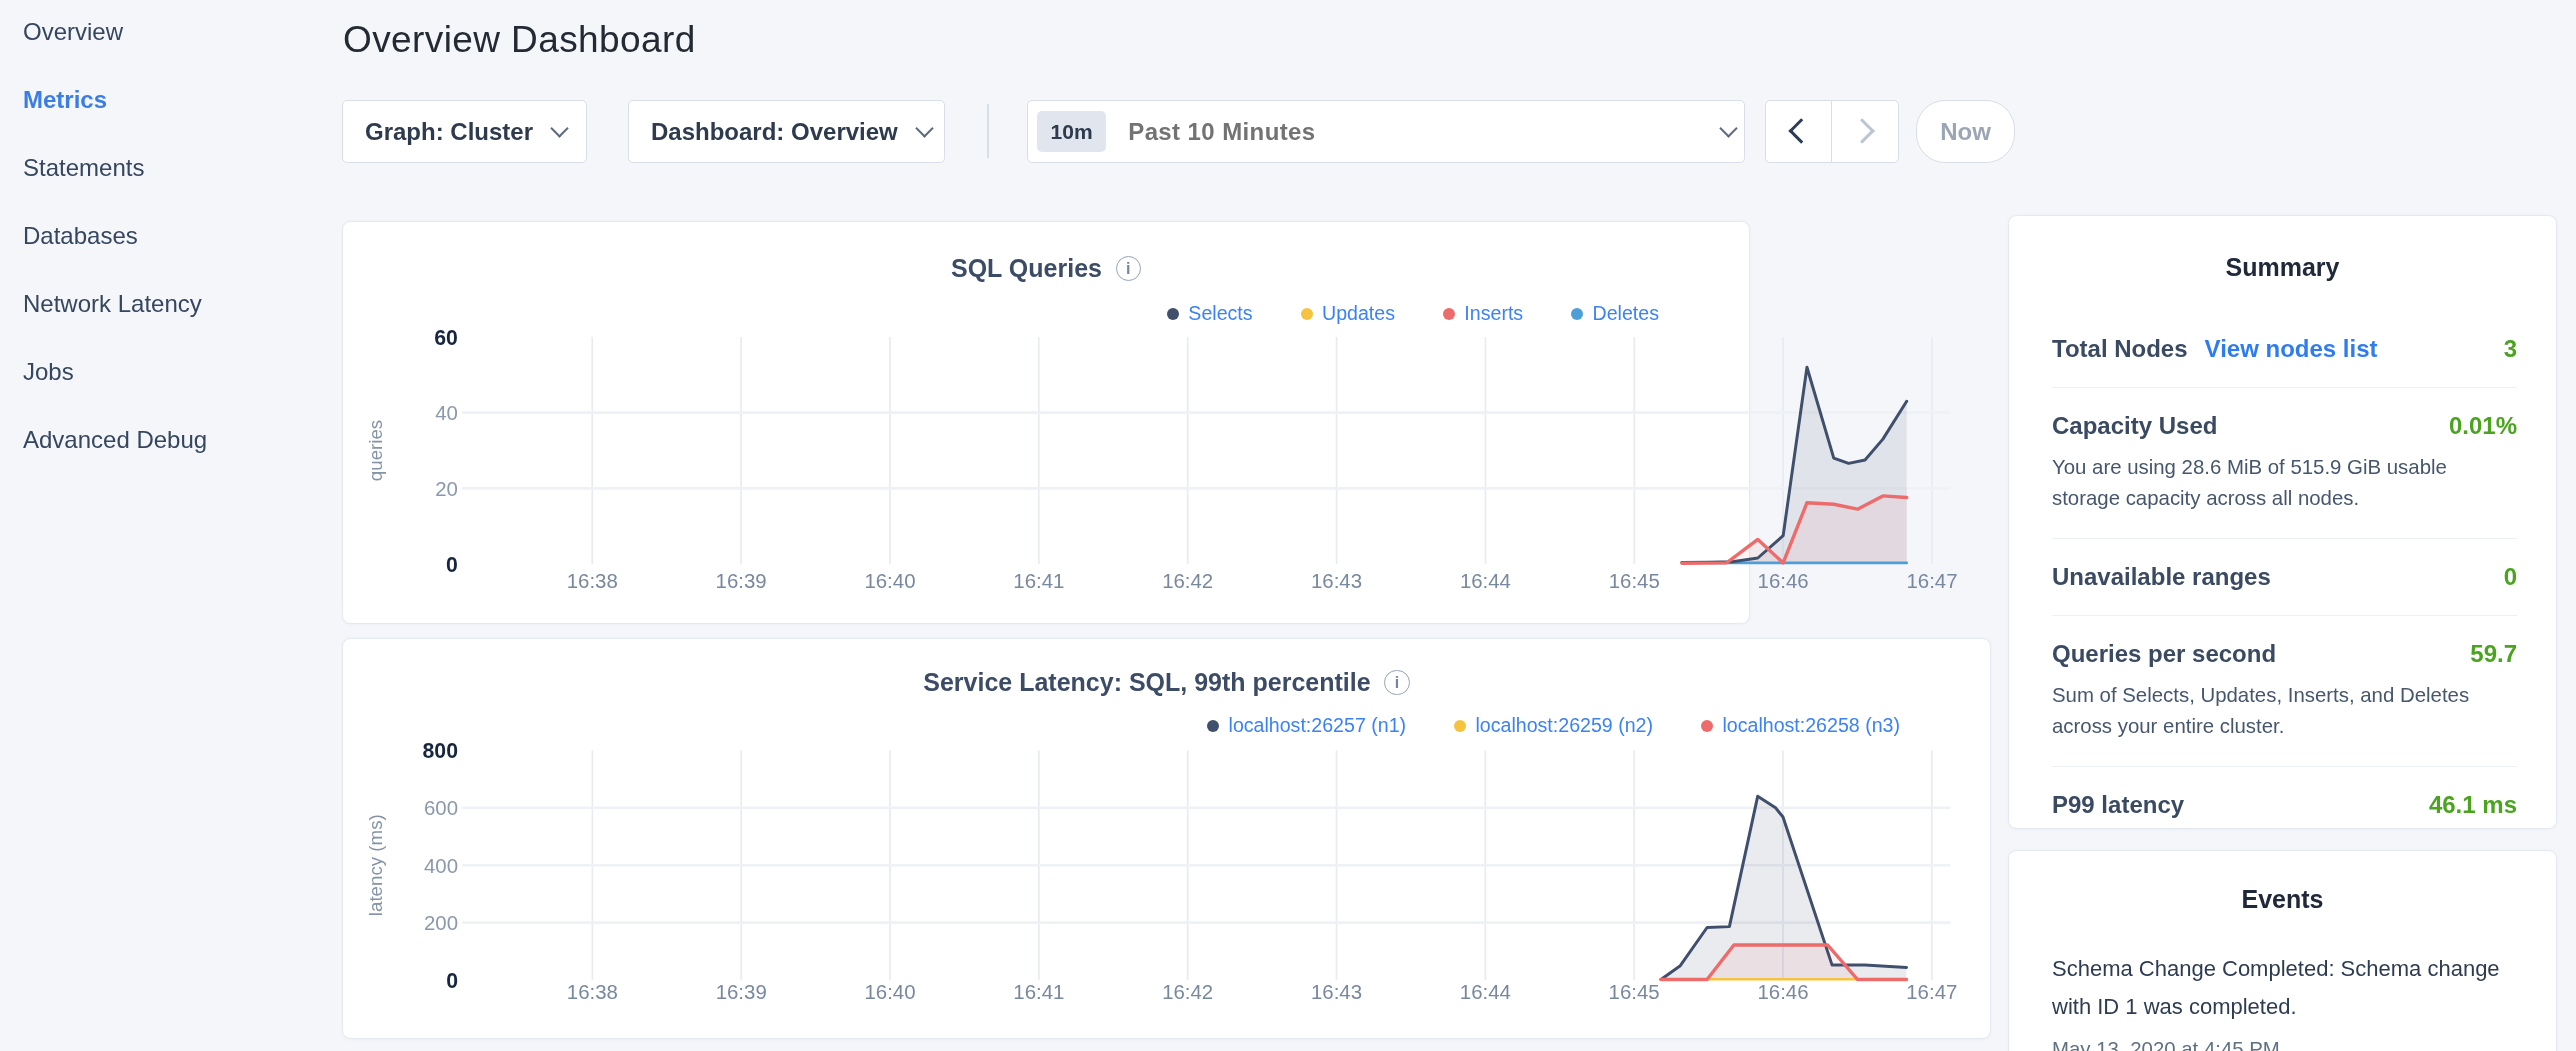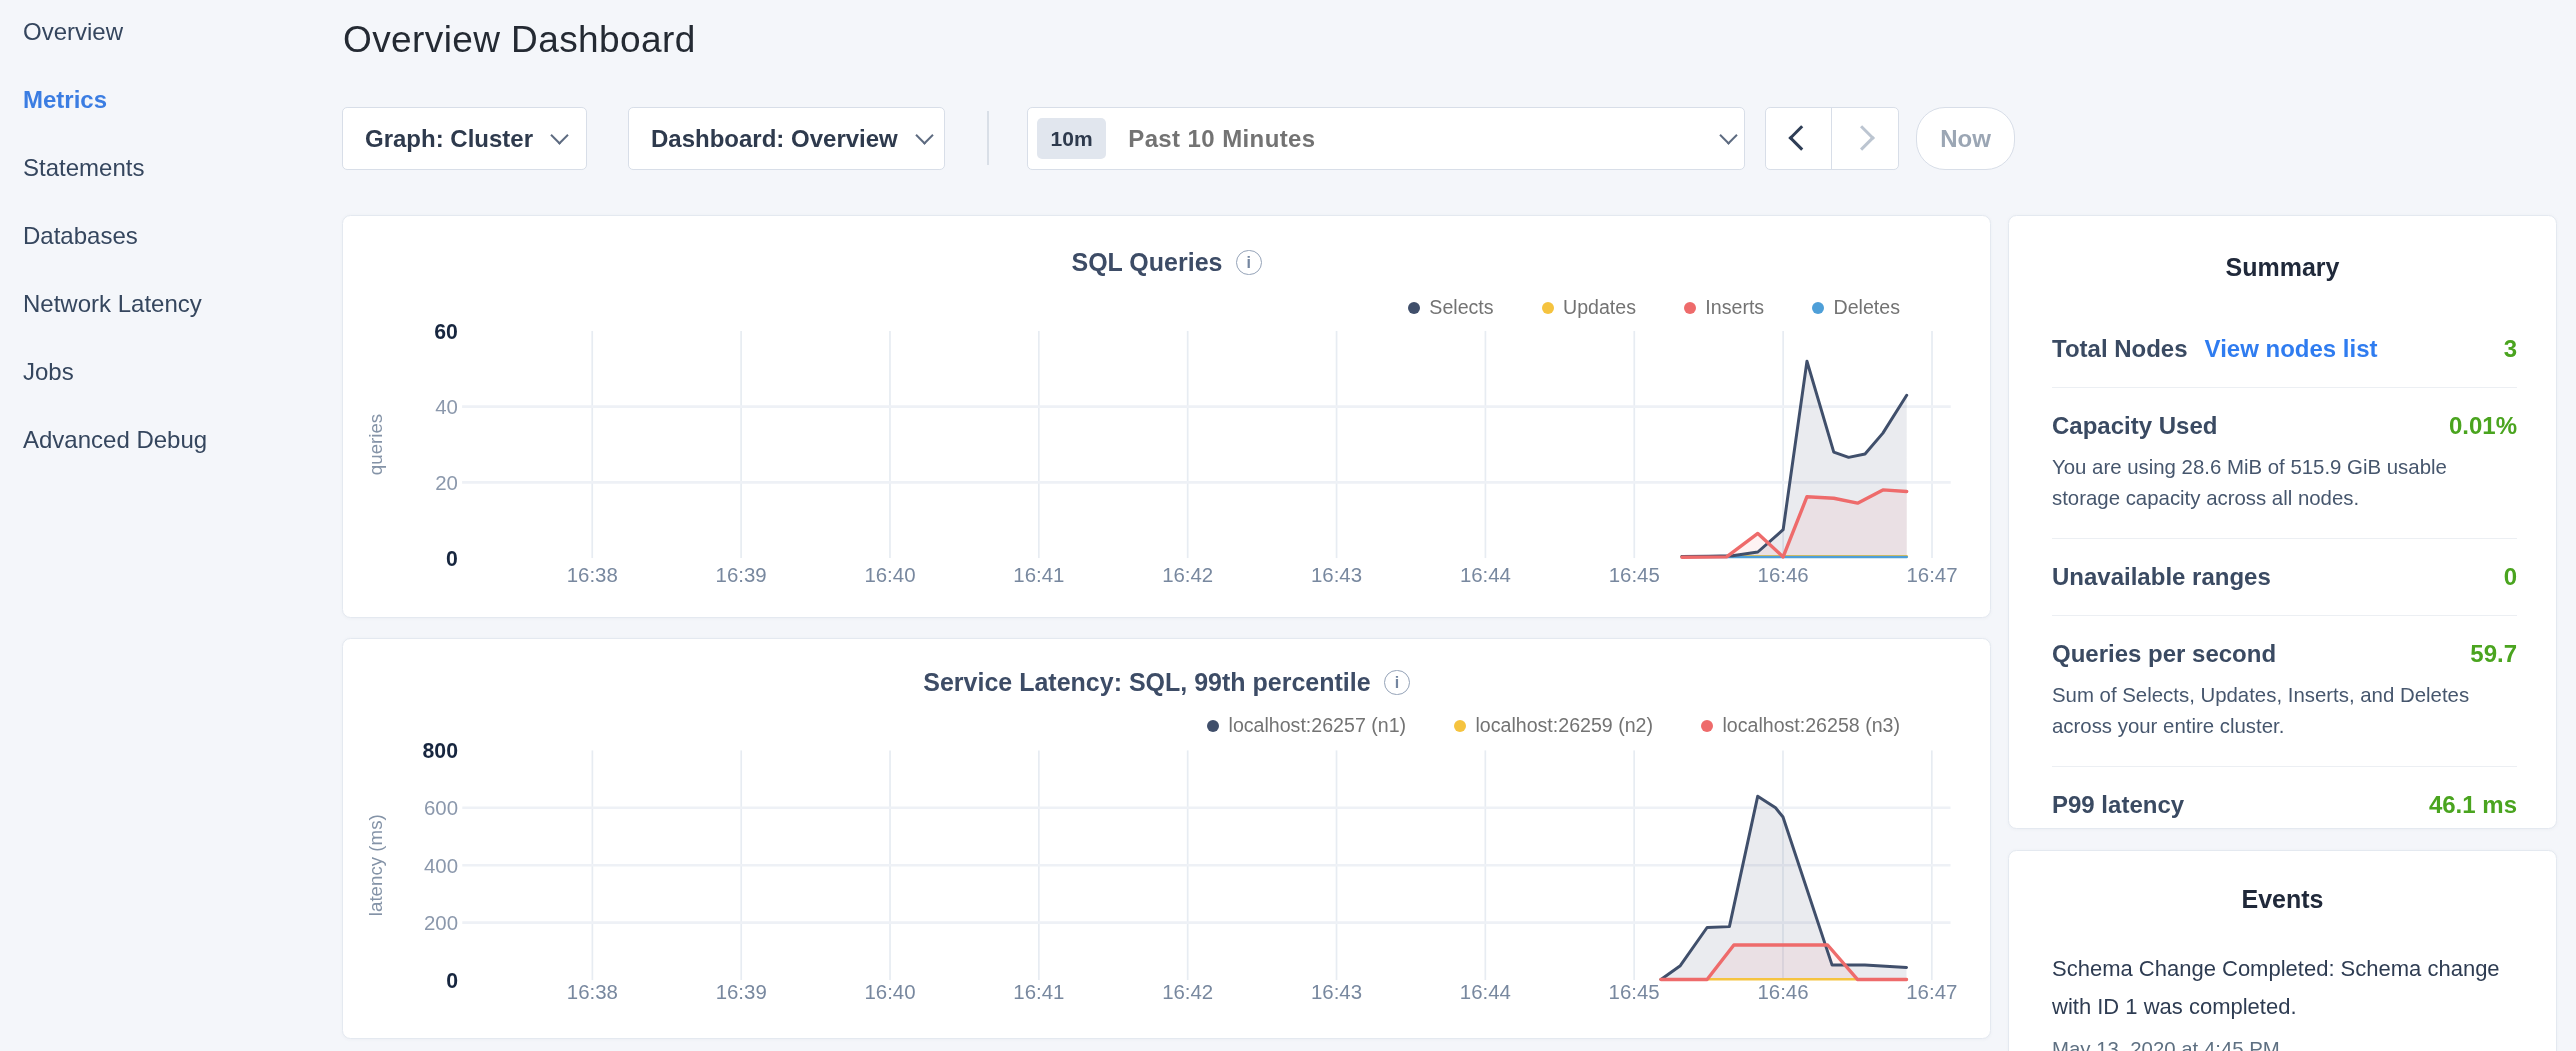--- a/index.html
+++ b/index.html
@@ -15,21 +15,21 @@
   .sidebar li{
     height:68px;line-height:68px;padding-left:23px;
     font-size:24px;color:#35465e;cursor:pointer;
   }
   .sidebar li.active{color:#3b7de2;font-weight:700;}
   
   .page-title{
     position:absolute;left:343px;top:18.7px;margin:0;
     font-size:37px;font-weight:500;color:#242a33;letter-spacing:0.4px;
   }
-  .toolbar{position:absolute;left:342px;top:107px;height:63px;width:1786px;}
+  .toolbar{position:absolute;left:342px;top:100px;height:63px;width:1786px;}
   .ctl{
     position:absolute;top:0;height:63px;background:#fff;
     border:1.7px solid #d8dee8;border-radius:5.1px;box-sizing:border-box;
     display:flex;align-items:center;cursor:pointer;
   }
   .dropdown{padding:0 22px;justify-content:space-between;}
   .dropdown .lbl{font-size:24px;font-weight:600;color:#2e3a4d;white-space:nowrap;}
   .chev{
     width:11px;height:11px;border-right:2.6px solid #5d6b80;border-bottom:2.6px solid #5d6b80;
     transform:rotate(45deg);margin-top:-6.8px;flex:0 0 auto;margin-left:20.4px;
@@ -48,38 +48,38 @@
   .arrow-cell:first-child{border-right:1.7px solid #d8dee8;}
   .chev-left{width:15.3px;height:15.3px;border-left:3.4px solid #2e3d55;border-bottom:3.4px solid #2e3d55;transform:rotate(45deg);margin-left:5.1px;}
   .chev-right{width:15.3px;height:15.3px;border-right:3.4px solid #bcc5d1;border-top:3.4px solid #bcc5d1;transform:rotate(45deg);margin-right:5.1px;}
   .ctl-now{left:1574px;width:99px;justify-content:center;border-radius:29px;}
   .now-lbl{font-size:24px;font-weight:600;color:#9ba6b4;}
   
   .card{
     position:absolute;background:#fff;border:1.7px solid #e4e9f0;border-radius:8.5px;
     box-sizing:border-box;box-shadow:0 0.9px 3.4px rgba(60,70,90,.04);
   }
-  .card-sql{left:342px;top:215px;width:1649px;height:403px;}
+  .card-sql{left:342px;top:221px;width:1408px;height:403px;}
   .card-latency{left:342px;top:638px;width:1649px;height:401px;}
   .card-summary{left:2008px;top:215px;width:549px;height:614px;}
   .card-events{left:2008px;top:850px;width:549px;height:240px;}
   
   .chart-title-row{
     position:absolute;left:0;right:0;display:flex;align-items:center;justify-content:center;gap:13.6px;
   }
   .chart-title{font-size:25px;font-weight:700;color:#3d4c66;}
   .info-icon{
     width:25.5px;height:25.5px;border-radius:50%;border:1.7px solid #95a3b8;box-sizing:border-box;
     display:flex;align-items:center;justify-content:center;
     font-size:16px;color:#7486a0;font-weight:600;cursor:pointer;
   }
   .legend{position:absolute;right:90px;display:flex;align-items:center;}
   .legend-item{display:flex;align-items:center;margin-left:48px;cursor:default;}
   .legend-dot{width:12px;height:12px;border-radius:50%;margin-right:9.4px;}
-  .legend-label{font-size:19.6px;color:#737373;}
+  .legend-label{font-size:19.6px;color:#3b82f6;}
   svg.plot{position:absolute;left:0;top:0;}
   svg .ytick{font-size:24px;fill:#8b98ac;}
   svg .ytick.edge{font-size:25px;font-weight:700;fill:#17263f;}
   svg .xtick{font-size:24px;fill:#78889f;}
   svg .axis-label{font-size:22px;fill:#8493a7;}
   
   .panel-title{margin:0;text-align:center;font-size:25px;font-weight:700;color:#20293a;}
   .card-summary .panel-title{margin-top:37px;}
   .sum-rows{margin:29px 39px 0 43px;}
   .sum-row{padding:24px 0;border-top:1.7px solid #eceff3;}

